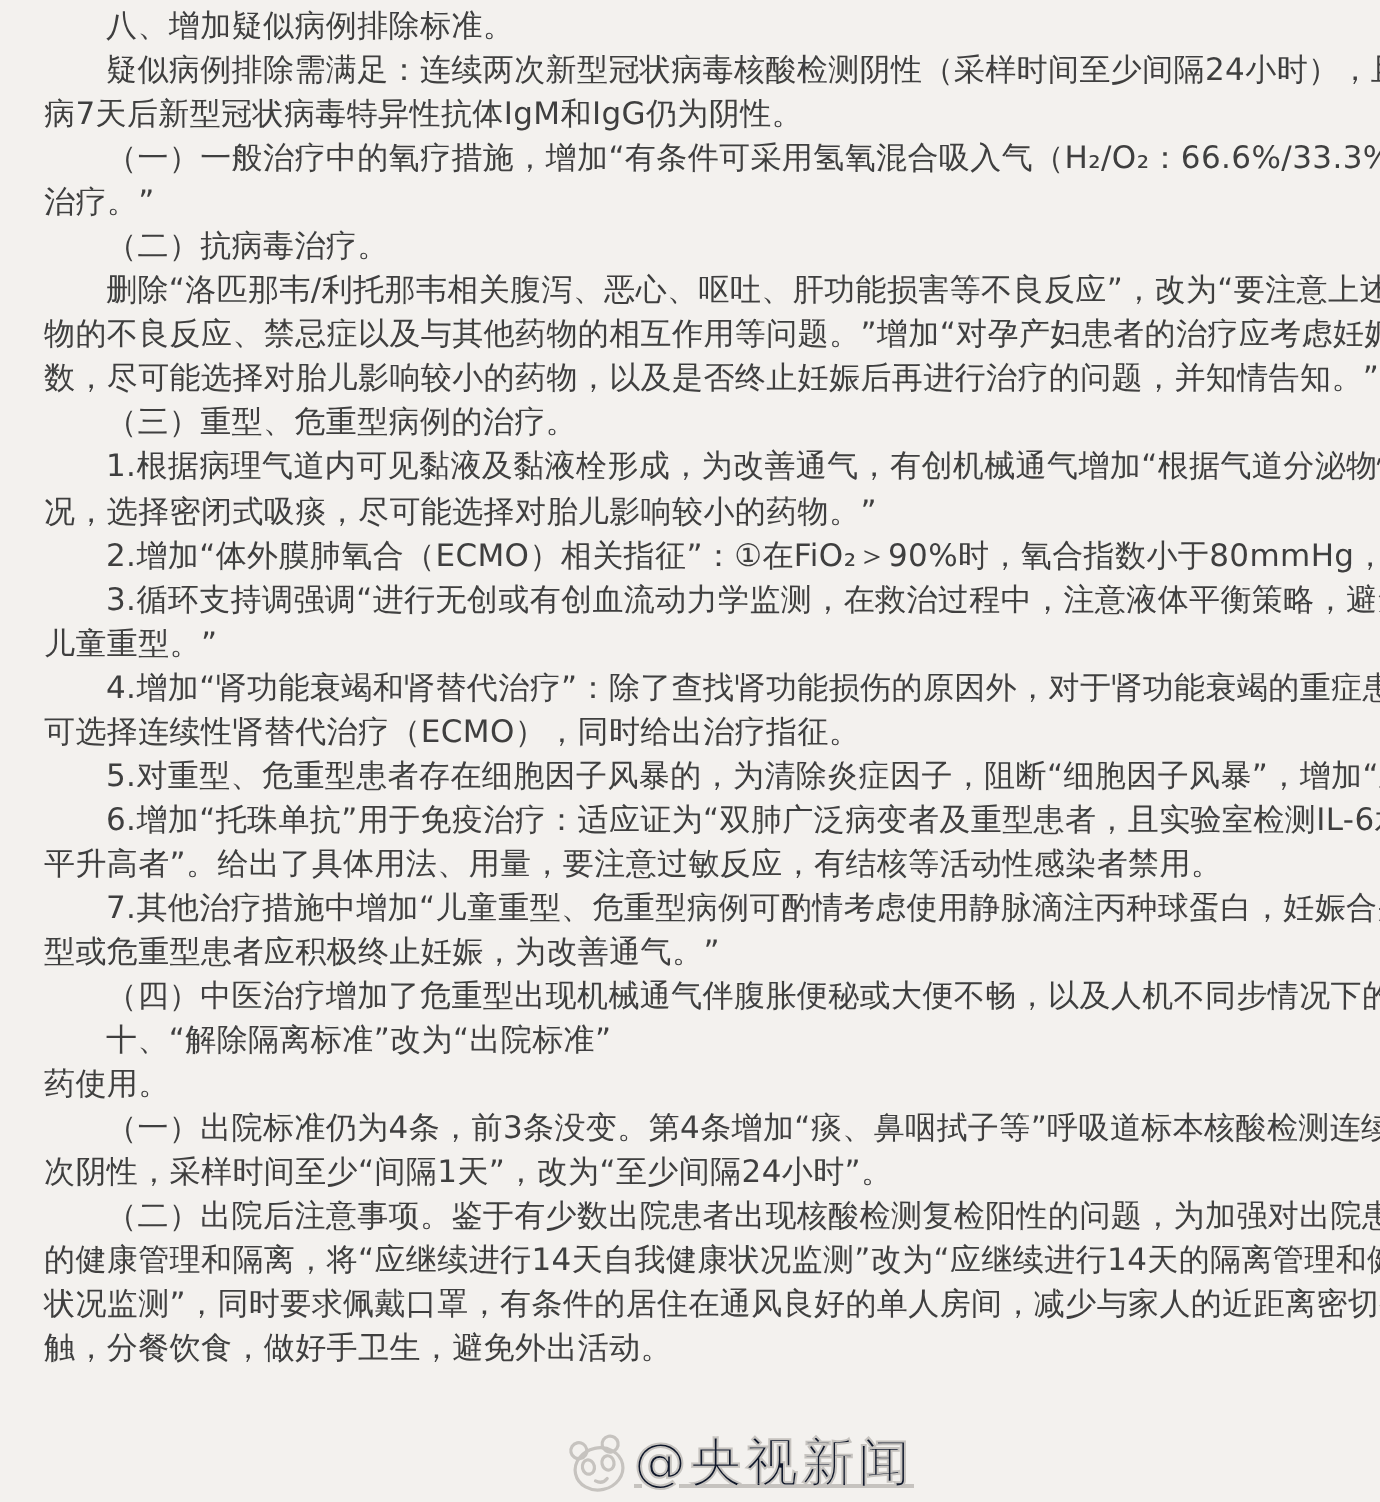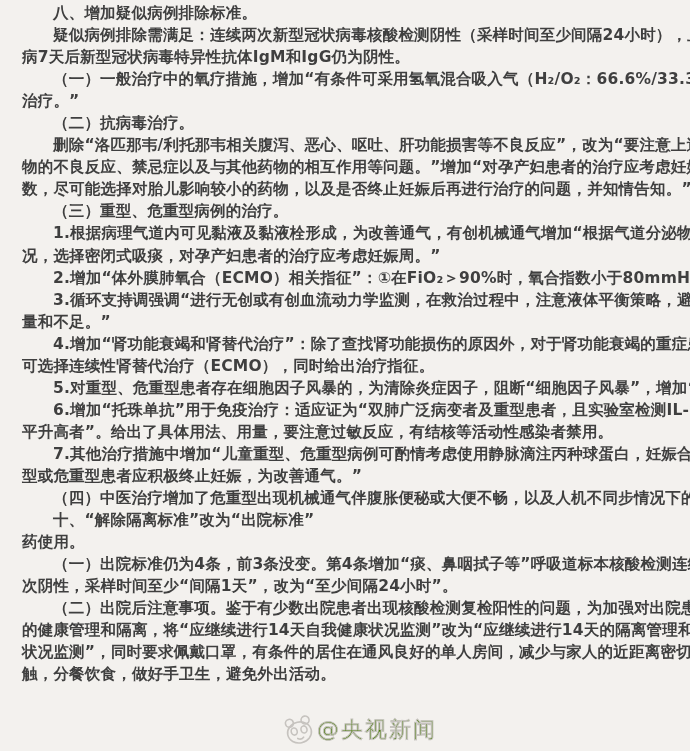--- a/index.html
+++ b/index.html
@@ -25,21 +25,20 @@
     left: 22px;
     right: 18px;
     color: #3f3f3f;
   }
   .line {
     font-size: 15.5px;
     line-height: 22.05px;
     height: 22.05px;
     white-space: nowrap;
     letter-spacing: 0.2px;
-    font-weight: bold;
   }
   .line.indent {
     text-indent: 31px;
   }
   .watermark {
     position: absolute;
     left: 283px;
     top: 714px;
     display: flex;
     align-items: center;
@@ -47,48 +46,49 @@
     pointer-events: none;
     user-select: none;
   }
   .watermark .panda {
     display: inline-block;
     width: 32px;
     height: 32px;
     transform: rotate(-12deg);
   }
   .watermark .handle {
-    font-size: 22px;
+    font-size: 26px;
     font-weight: 400;
     letter-spacing: 2px;
-    color: #4d7c0f;
+    color: #0f172a;
+    text-decoration: underline;
     -webkit-text-stroke: 1px #c6c3bf;
   }
 </style>
 </head>
 <body>
 
 <div class="page">
 
   <div class="doc" id="doc-lines">
       <div class="line indent">八、增加疑似病例排除标准。</div>
       <div class="line indent">疑似病例排除需满足：连续两次新型冠状病毒核酸检测阴性（采样时间至少间隔24小时），且发</div>
       <div class="line">病7天后新型冠状病毒特异性抗体IgM和IgG仍为阴性。</div>
       <div class="line indent">（一）一般治疗中的氧疗措施，增加“有条件可采用氢氧混合吸入气（H₂/O₂：66.6%/33.3%）</div>
       <div class="line">治疗。”</div>
       <div class="line indent">（二）抗病毒治疗。</div>
       <div class="line indent">删除“洛匹那韦/利托那韦相关腹泻、恶心、呕吐、肝功能损害等不良反应”，改为“要注意上述药</div>
       <div class="line">物的不良反应、禁忌症以及与其他药物的相互作用等问题。”增加“对孕产妇患者的治疗应考虑妊娠周</div>
       <div class="line">数，尽可能选择对胎儿影响较小的药物，以及是否终止妊娠后再进行治疗的问题，并知情告知。”</div>
       <div class="line indent">（三）重型、危重型病例的治疗。</div>
       <div class="line indent">1.根据病理气道内可见黏液及黏液栓形成，为改善通气，有创机械通气增加“根据气道分泌物情</div>
-      <div class="line">况，选择密闭式吸痰，对孕产妇患者的治疗应考虑妊娠周。”</div>
+      <div class="line">况，选择密闭式吸痰，尽可能选择对胎儿影响较小的药物。”</div>
       <div class="line indent">2.增加“体外膜肺氧合（ECMO）相关指征”：①在FiO₂＞90%时，氧合指数小于80mmHg，持续</div>
       <div class="line indent">3.循环支持调强调“进行无创或有创血流动力学监测，在救治过程中，注意液体平衡策略，避免过</div>
-      <div class="line">量和不足。”</div>
+      <div class="line">儿童重型。”</div>
       <div class="line indent">4.增加“肾功能衰竭和肾替代治疗”：除了查找肾功能损伤的原因外，对于肾功能衰竭的重症患者</div>
       <div class="line">可选择连续性肾替代治疗（ECMO），同时给出治疗指征。</div>
       <div class="line indent">5.对重型、危重型患者存在细胞因子风暴的，为清除炎症因子，阻断“细胞因子风暴”，增加“血</div>
       <div class="line indent">6.增加“托珠单抗”用于免疫治疗：适应证为“双肺广泛病变者及重型患者，且实验室检测IL-6水</div>
       <div class="line">平升高者”。给出了具体用法、用量，要注意过敏反应，有结核等活动性感染者禁用。</div>
       <div class="line indent">7.其他治疗措施中增加“儿童重型、危重型病例可酌情考虑使用静脉滴注丙种球蛋白，妊娠合并重</div>
       <div class="line">型或危重型患者应积极终止妊娠，为改善通气。”</div>
       <div class="line indent">（四）中医治疗增加了危重型出现机械通气伴腹胀便秘或大便不畅，以及人机不同步情况下的中</div>
       <div class="line indent">十、“解除隔离标准”改为“出院标准”</div>
       <div class="line">药使用。</div>

